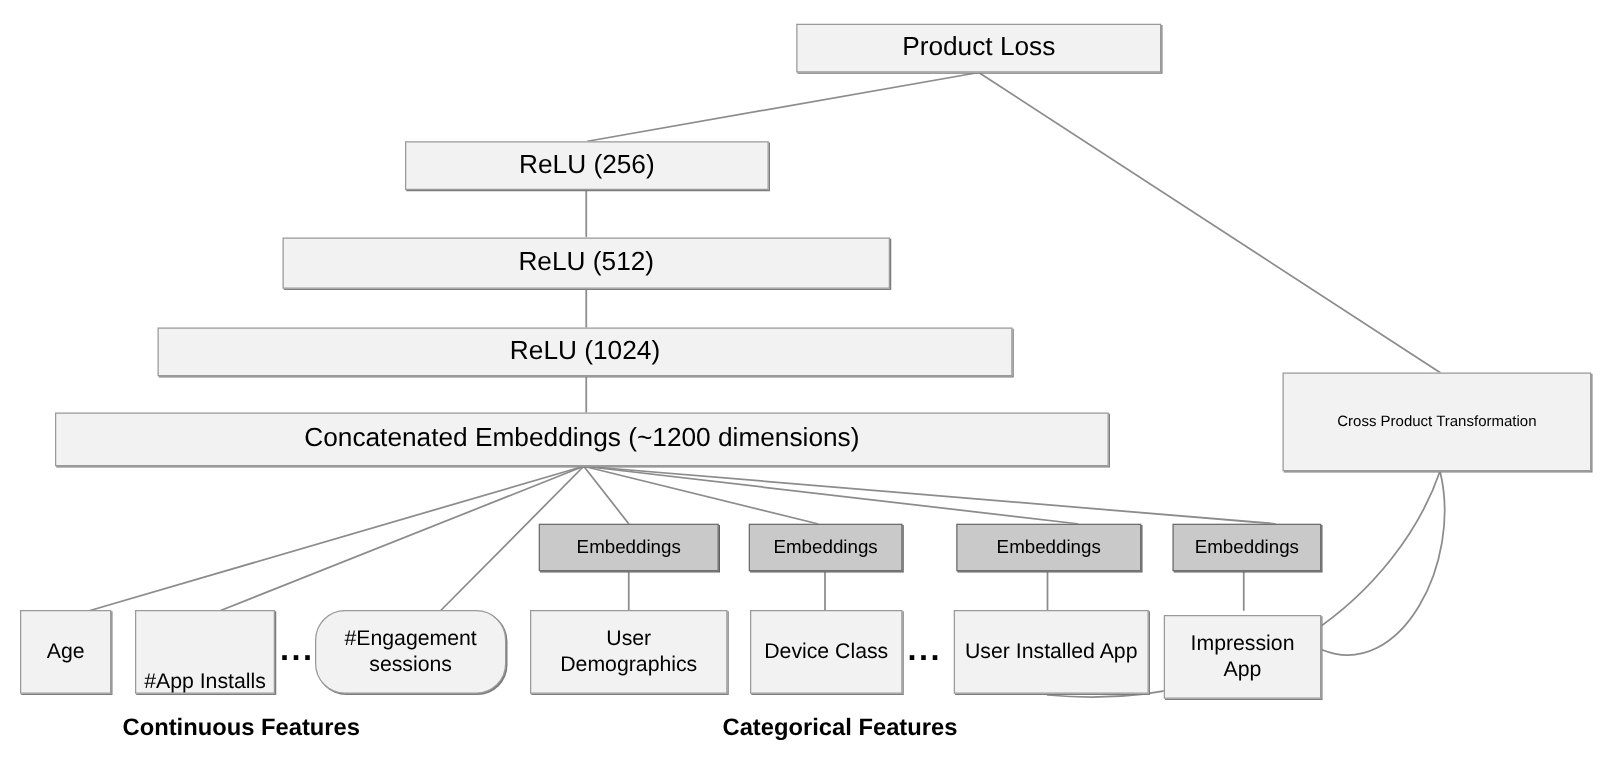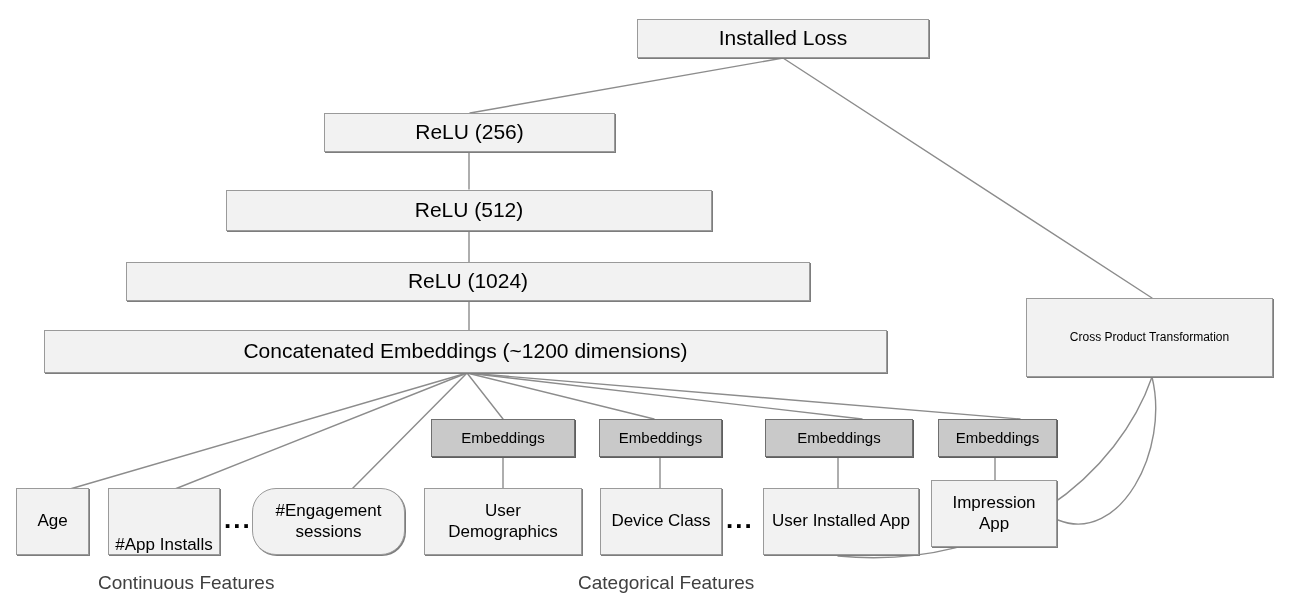--- a/index.html
+++ b/index.html
@@ -53,22 +53,22 @@
     font-size: 26px;
     font-weight: bold;
     letter-spacing: 2px;
     color: #000000;
     line-height: 1;
     z-index: 2;
   }
   .group-label {
     position: absolute;
     font-size: 19px;
-    font-weight: normal;
-    color: #404040;
+    font-weight: bold;
+    color: #000000;
     white-space: nowrap;
     z-index: 2;
   }
 </style>
 </head>
 <body>
 
 <div id="canvas">
 
   <svg id="edges" viewBox="0 0 1295 611" width="1295" height="611" xmlns="http://www.w3.org/2000/svg">
@@ -96,21 +96,21 @@
       <path d="M 660 457 L 660 488"></path>
       <path d="M 838 457 L 838 488"></path>
       <path d="M 995 457 L 995 488"></path>
 
       <path d="M 1152 377 C 1120 470 1010 572 838 556"></path>
       <path d="M 1152 377 C 1170 450 1120 545 1058 520"></path>
     </g>
   </svg>
 
   <div class="node node-light t-lg" style="left:637px; top:19px; width:292px; height:39px;">
-    <span>Installed Loss</span>
+    <span>Product Loss</span>
   </div>
 
   <div class="node node-light t-lg" style="left:324px; top:113px; width:291px; height:39px;">
     <span>ReLU (256)</span>
   </div>
 
   <div class="node node-light t-lg" style="left:226px; top:190px; width:486px; height:41px;">
     <span>ReLU (512)</span>
   </div>
 
@@ -151,21 +151,21 @@
 
   <div class="node node-light t-sm" style="left:424px; top:488px; width:158px; height:67px;">
     <span style="padding:0 6px;">User Demographics</span>
   </div>
   <div class="node node-light t-sm" style="left:600px; top:488px; width:122px; height:67px;">
     <span style="padding:0 6px;">Device Class</span>
   </div>
   <div class="node node-light t-sm" style="left:763px; top:488px; width:156px; height:67px;">
     <span style="padding:0 6px;">User Installed App</span>
   </div>
-  <div class="node node-light t-sm" style="left:931px; top:480px; width:126px; height:67px;">
+  <div class="node node-light t-sm" style="left:931px; top:492px; width:126px; height:67px;">
     <span style="padding:0 6px;">Impression App</span>
   </div>
 
   <span class="ellipsis" style="left:224px; top:506px;">...</span>
   <span class="ellipsis" style="left:726px; top:506px;">...</span>
 
   <span class="group-label" style="left:98px; top:572px;">Continuous Features</span>
   <span class="group-label" style="left:578px; top:572px;">Categorical Features</span>
 
 </div>

